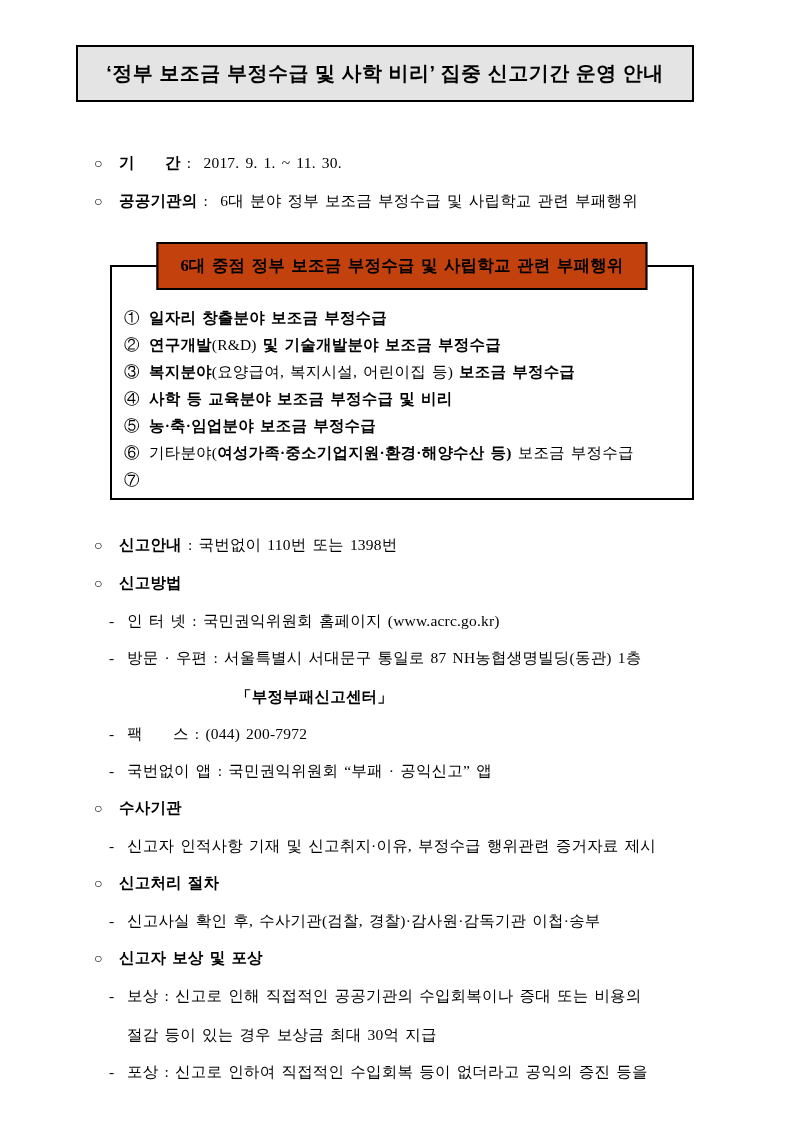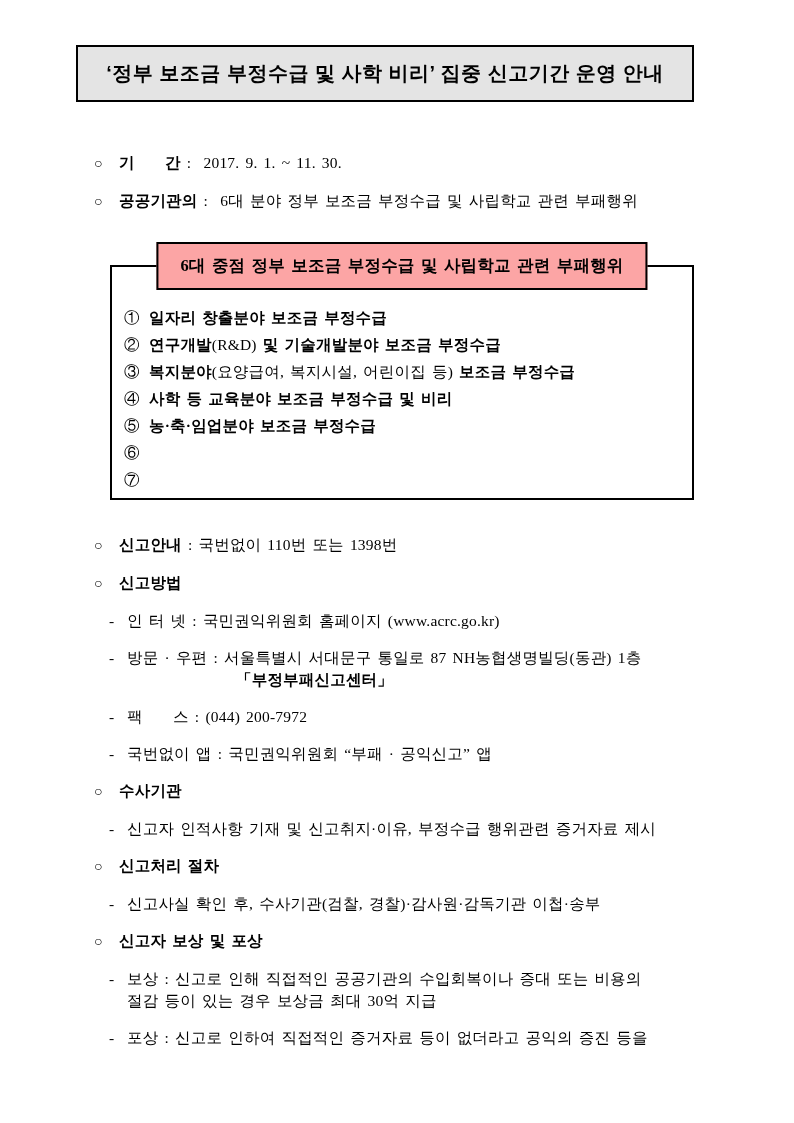--- a/index.html
+++ b/index.html
@@ -36,35 +36,35 @@
   .sec-row { display: flex; align-items: baseline; margin-bottom: 15px; line-height: 22px; }
   .marker { width: 25px; flex: 0 0 25px; font-size: 14px; }
   .sec-label { font-weight: 700; white-space: pre; }
   .sep { white-space: pre; }
   .val { white-space: pre-wrap; }
 
   
   .sub-row { display: flex; align-items: baseline; margin-left: 15px; margin-bottom: 15px; line-height: 22px; }
   .dash { width: 18px; flex: 0 0 18px; }
   .sub-content { flex: 1 1 auto; }
-  .sub-line2 { margin-top: 0; line-height: 22px; }
+  .sub-line2 { margin-top: 17px; line-height: 22px; }
   .indent-addr { padding-left: 109px; font-weight: 700; }
 
   
   .keybox {
     position: relative;
     border: 2px solid #000;
     margin: 52px 0 34px 16px;
     padding: 40px 10px 8px 12px;
   }
   .keybox-header {
     position: absolute;
     top: -25px; left: 50%;
     transform: translateX(-50%);
-    background: #fca5a5;
+    background: #c2410c;
     border: 2px solid #000;
     padding: 11px 22px;
     font-weight: 700;
     font-size: 16.5px;
     white-space: nowrap;
   }
   .kitem { display: flex; align-items: baseline; line-height: 21px; margin-bottom: 6px; }
   .kitem:last-child { margin-bottom: 0; }
   .knum { width: 25px; flex: 0 0 25px; }
   .kseg { white-space: pre-wrap; }
@@ -113,20 +113,21 @@
       <div class="kitem">
         <span class="knum">④</span>
         <span class="kseg"><span class="bold">사학 등 교육분야 보조금 부정수급 및 비리</span></span>
       </div>
       <div class="kitem">
         <span class="knum">⑤</span>
         <span class="kseg"><span class="bold">농·축·임업분야 보조금 부정수급</span></span>
       </div>
       <div class="kitem">
         <span class="knum">⑥</span>
+        <span class="kseg"><span>기타분야(</span><span class="bold">여성가족·중소기업지원·환경·해양수산 등)</span><span> 보조금 부정수급</span></span>
       </div>
       <div class="kitem">
         <span class="knum">⑦</span>
       </div>
     </div>
 
     <div class="sec-row">
       <span class="marker">○</span>
       <span class="sec-label">신고안내</span>
       <span class="sep"> : </span>
@@ -201,19 +202,19 @@
           <span>보상</span><span class="sep"> : </span><span class="val">신고로 인해 직접적인 공공기관의 수입회복이나 증대 또는 비용의</span>
         </div>
         <div class="sub-line2">절감 등이 있는 경우 보상금 최대 30억 지급</div>
       </div>
     </div>
 
     <div class="sub-row">
       <span class="dash">-</span>
       <div class="sub-content">
         <div>
-          <span>포상</span><span class="sep"> : </span><span class="val">신고로 인하여 직접적인 증거자료 등이 없더라고 공익의 증진 등을</span>
+          <span>포상</span><span class="sep"> : </span><span class="val">신고로 인하여 직접적인 수입회복 등이 없더라고 공익의 증진 등을</span>
         </div>
       </div>
     </div>
 
   </div>
 </div>
 
 </body></html>

